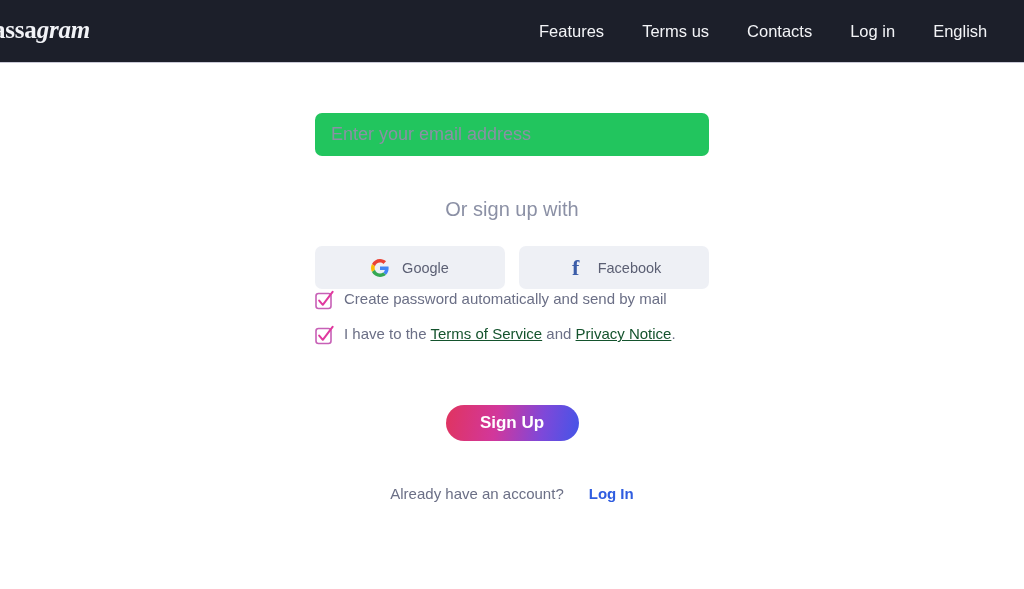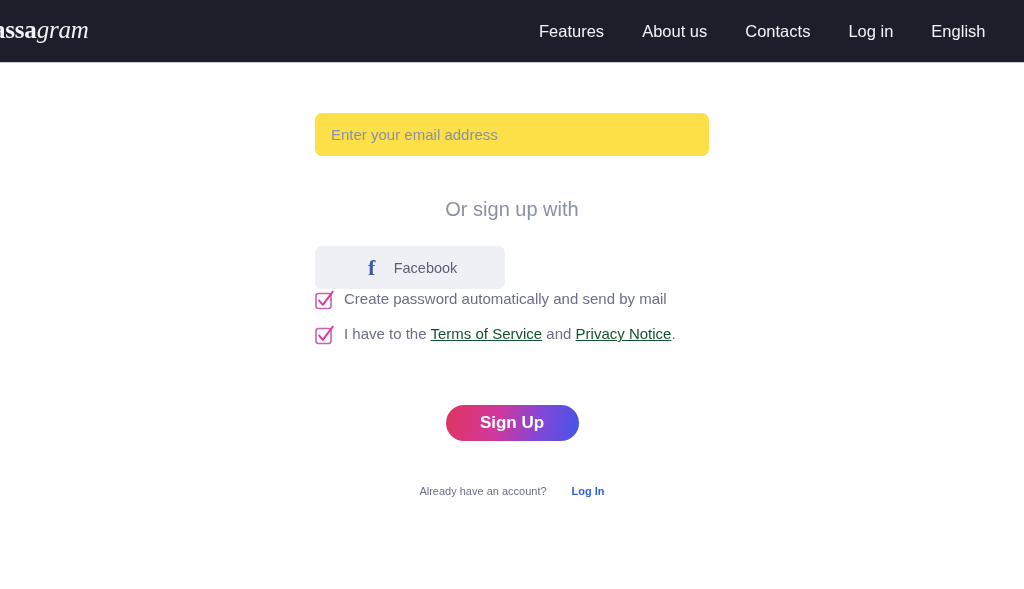--- a/index.html
+++ b/index.html
@@ -27,21 +27,21 @@
     position: absolute;
     left: -7px;
     top: 16px;
     color: #f2f3f7;
     font-family: "Liberation Serif", serif;
     font-size: 25px;
     letter-spacing: -0.2px;
     white-space: nowrap;
   }
   .brand .brand-bold { font-weight: 700; }
-  .brand .brand-italic { font-style: italic; font-weight: 400; }
+  .brand .brand-italic { font-style: italic; font-weight: 700; }
 
   .main-nav {
     position: absolute;
     left: 520px;
     top: 0;
     height: 63px;
     display: flex;
     align-items: center;
     gap: 0;
   }
@@ -59,26 +59,26 @@
     width: 1024px;
     padding-top: 50px;
     display: flex;
     flex-direction: column;
     align-items: center;
   }
 
   .email-field {
     width: 394px;
     height: 43px;
-    background: #fde047;
+    background: #22c55e;
     border: none;
     border-radius: 7px;
     padding: 4px 16px;
     font-family: "Liberation Sans", sans-serif;
-    font-size: 15px;
+    font-size: 18px;
     color: #3b3f52;
     outline: none;
     display: block;
   }
   .email-field::placeholder { color: #8b90a5; }
 
   .or-divider {
     width: 394px;
     text-align: center;
     margin-top: 42px;
@@ -151,21 +151,21 @@
     background: linear-gradient(100deg, #e0345f 0%, #d2379b 38%, #7e48d9 72%, #4355e8 100%);
     color: #ffffff;
     font-family: "Liberation Sans", sans-serif;
     font-weight: 700;
     font-size: 17px;
     cursor: pointer;
   }
 
   .login-row {
     margin-top: 44px;
-    font-size: 11px;
+    font-size: 15px;
     color: #6b6f86;
     display: flex;
     align-items: center;
     gap: 25px;
   }
   .login-link {
     color: #2f5de0;
     font-weight: 700;
     text-decoration: none;
     cursor: pointer;
@@ -174,35 +174,46 @@
 </head>
 <body>
 
 <header class="site-header">
   <div class="brand">
     <span class="brand-bold">assa</span><span class="brand-italic">gram</span>
   </div>
 
   <nav class="main-nav">
     <a class="nav-link">Features</a>
-    <a class="nav-link">About us</a>
+    <a class="nav-link">Terms us</a>
     <a class="nav-link">Contacts</a>
     <a class="nav-link">Log in</a>
     <a class="nav-link">English</a>
   </nav>
 </header>
 
 <main class="page-main">
 
   <input class="email-field" type="text" placeholder="Enter your email address" style="">
 
   <div class="or-divider">Or sign up with</div>
 
   <div class="social-row">
 
+    <button class="social-btn">
+      <span class="icon-wrap">
+        <svg width="18" height="18" viewBox="0 0 48 48">
+          <path fill="#EA4335" d="M24 9.5c3.54 0 6.71 1.22 9.21 3.6l6.85-6.85C35.9 2.38 30.47 0 24 0 14.62 0 6.51 5.38 2.56 13.22l7.98 6.19C12.43 13.72 17.74 9.5 24 9.5z"></path>
+          <path fill="#4285F4" d="M46.98 24.55c0-1.57-.15-3.09-.38-4.55H24v9.02h12.94c-.58 2.96-2.26 5.48-4.78 7.18l7.73 6c4.51-4.18 7.09-10.36 7.09-17.65z"></path>
+          <path fill="#FBBC05" d="M10.53 28.59c-.48-1.45-.76-2.99-.76-4.59s.27-3.14.76-4.59l-7.98-6.19C.92 16.46 0 20.12 0 24c0 3.88.92 7.54 2.56 10.78l7.97-6.19z"></path>
+          <path fill="#34A853" d="M24 48c6.48 0 11.93-2.13 15.89-5.81l-7.73-6c-2.15 1.45-4.92 2.3-8.16 2.3-6.26 0-11.57-4.22-13.47-9.91l-7.98 6.19C6.51 42.62 14.62 48 24 48z"></path>
+        </svg>
+      </span>
+      <span>Google</span>
+    </button>
 
     <button class="social-btn">
       <span class="icon-wrap">
         <span class="fb-glyph">f</span>
       </span>
       <span>Facebook</span>
     </button>
 
   </div>
 

